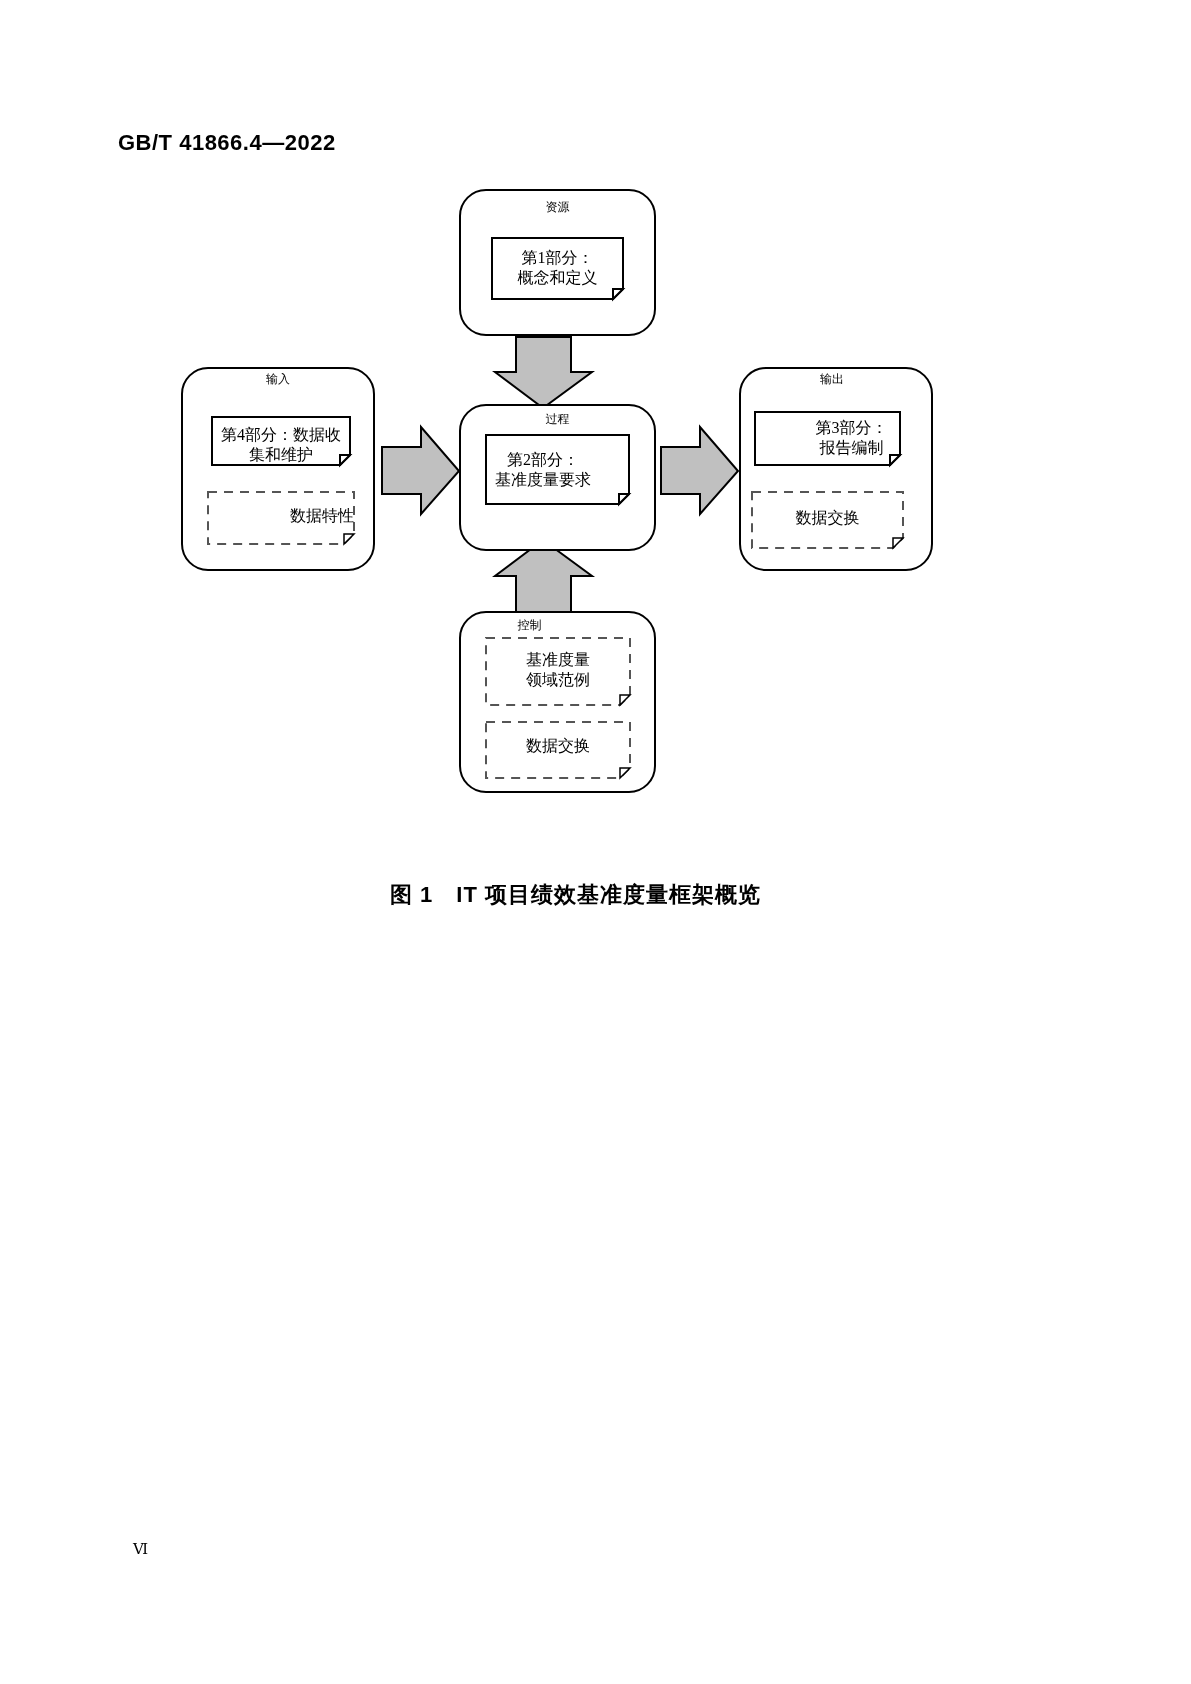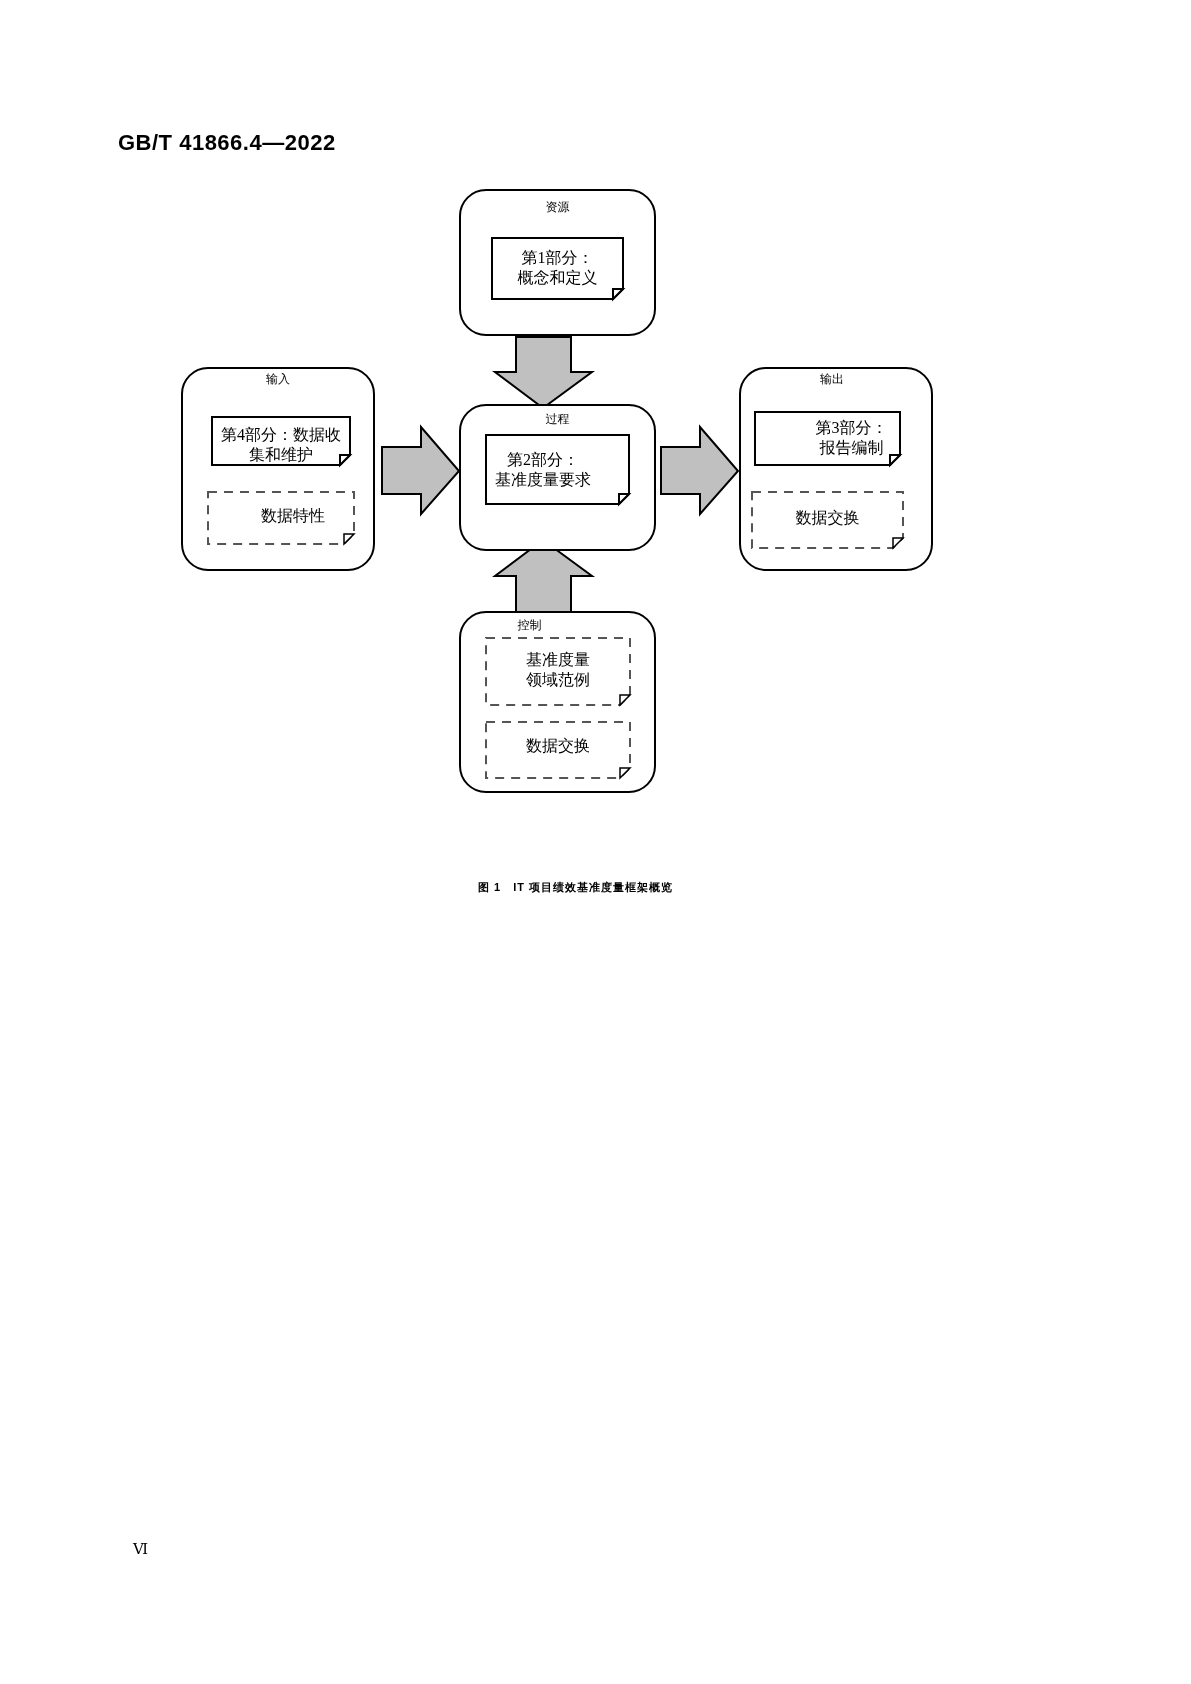--- a/index.html
+++ b/index.html
@@ -61,21 +61,21 @@
 
   
   .caption {
     position: absolute;
     top: 880px;
     left: 0;
     width: 1151px;
     text-align: center;
     font-family: "Liberation Sans", "DejaVu Sans", sans-serif;
     font-weight: bold;
-    font-size: 11px;
+    font-size: 22px;
     letter-spacing: 1px;
   }
 
   
   .folio {
     position: absolute;
     left: 133px;
     top: 1540px;
     font-family: "Liberation Serif", "DejaVu Serif", serif;
     font-size: 15px;
@@ -167,21 +167,21 @@
     </g>
   </svg>
 
   <div class="node-title" style="left:460px; top:200px; width:195px;">资源</div>
   <div class="inner-text" style="left:492px; top:248px; width:131px;">第1部分：
 概念和定义</div>
 
   <div class="node-title" style="left:182px; top:372px; width:192px;">输入</div>
   <div class="inner-text" style="left:212px; top:425px; width:138px;">第4部分：数据收
 集和维护</div>
-  <div class="inner-text" style="left:220px; top:506px; width:146px;">数据特性</div>
+  <div class="inner-text" style="left:208px; top:506px; width:146px;text-align:right;">数据特性</div>
 
   <div class="node-title" style="left:460px; top:412px; width:195px;">过程</div>
   <div class="inner-text" style="left:486px; top:450px; width:114px;">第2部分：
 基准度量要求</div>
 
   <div class="node-title" style="left:736px; top:372px; width:192px;">输出</div>
   <div class="inner-text" style="left:755px; top:418px; width:145px;padding-left:24px;">第3部分：
 报告编制</div>
   <div class="inner-text" style="left:752px; top:508px; width:151px;">数据交换</div>
 

